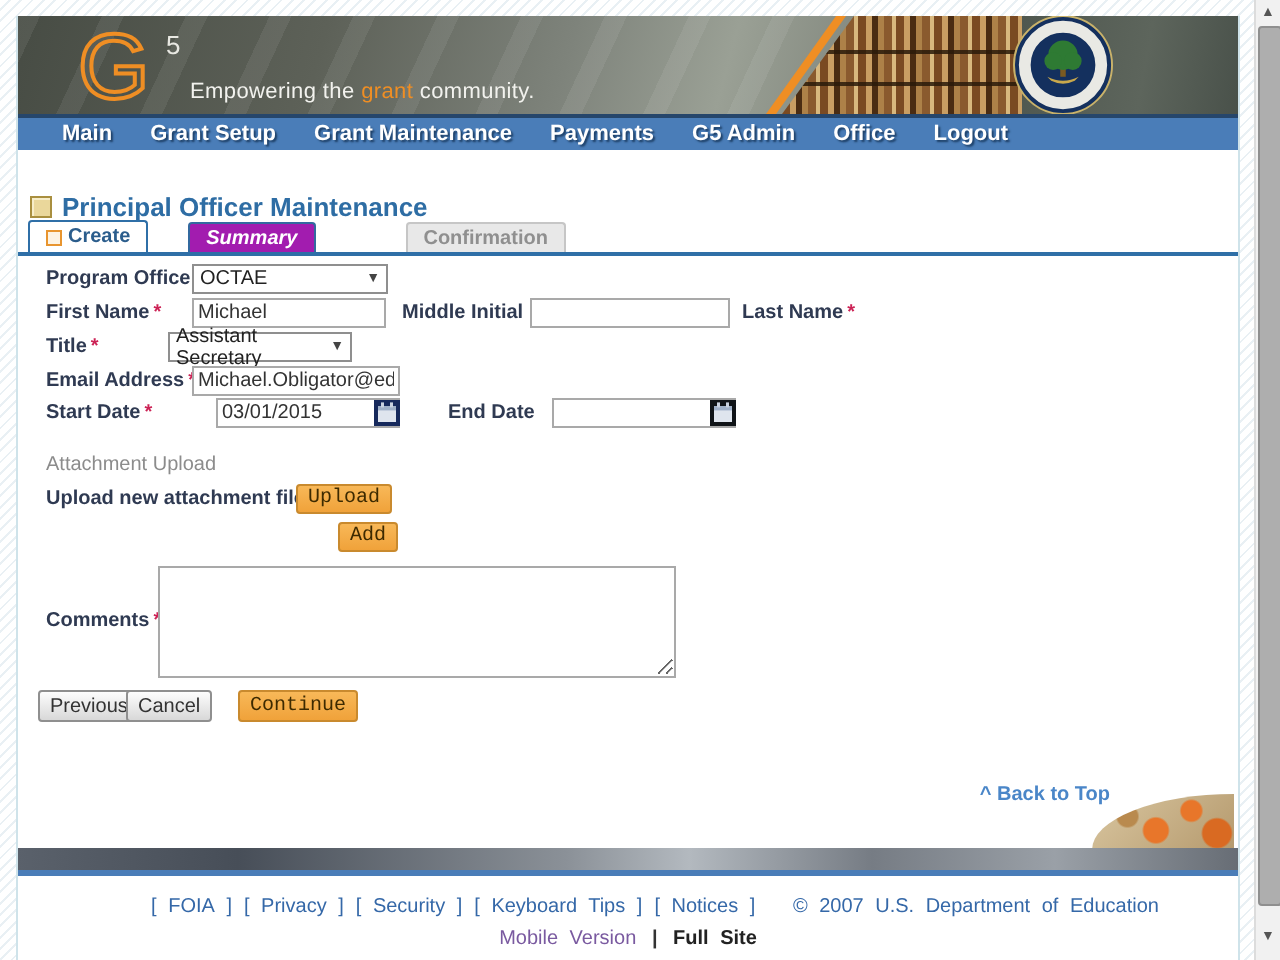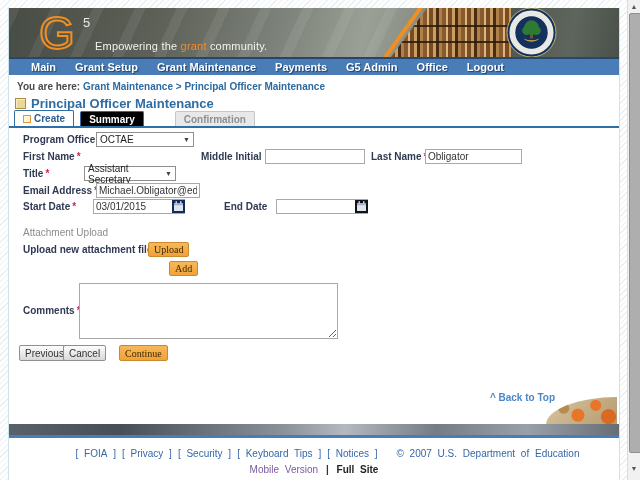--- a/index.html
+++ b/index.html
@@ -61,45 +61,45 @@
   }
   
   .breadcrumb{position:absolute;left:8px;top:73px;font-size:10px;color:#4a4a4a;font-weight:bold;}
   .breadcrumb .crumb{color:#2c6aa0;cursor:pointer;}
   .breadcrumb .sep{color:#2c6aa0;}
   .page-title{position:absolute;left:6px;top:88px;display:flex;align-items:center;gap:5px;}
   .title-icon{width:9px;height:9px;background:#ead79b;border:1px solid #a98f3f;
     box-shadow:inset 1px 1px 0 #f7edc9;}
   .page-title .txt{font-size:13px;font-weight:bold;color:#2e6da4;}
   .tabs{position:absolute;left:0;top:104px;width:100%;height:16px;box-sizing:border-box;
-    border-bottom:2px solid #2f6fa7;padding-left:5px;display:flex;align-items:flex-end;gap:6px;}
+    border-bottom:2px solid #2f6fa7;padding-left:5px;display:flex;align-items:flex-end;gap:20px;}
   .tab{display:inline-flex;align-items:center;gap:3px;height:14px;padding:0 8px;
     font-size:10px;font-weight:bold;border:1px solid #c6c6c6;border-bottom:none;
     border-radius:2px 2px 0 0;cursor:pointer;}
   .tab.active{background:#fff;color:#2b5d8c;border-color:#2f6fa7;height:15px;}
-  .tab.blue{background:#000000;color:#fff;border-color:#33699f;}
+  .tab.blue{background:#a21caf;color:#fff;border-color:#33699f;font-style:italic;}
   .tab.disabled{background:#e8e8e8;color:#8f8f8f;margin-left:25px;}
   .tab-icon{width:6px;height:6px;border:1px solid #e8952f;background:#fdf3e3;display:inline-block;}
   
   .row{position:absolute;height:15px;font-size:10px;}
   .lbl{position:absolute;font-weight:bold;color:#2f3a52;white-space:nowrap;line-height:15px;}
   .req{color:#cc2255;font-weight:bold;margin-left:2px;}
   .tin{position:absolute;height:15px;box-sizing:border-box;border:1px solid #a9a9a9;
     font-family:"Liberation Sans",sans-serif;font-size:10px;color:#333;padding:0 2px;background:#fff;}
   .fselect{position:absolute;height:15px;box-sizing:border-box;border:1px solid #8f8f8f;background:#fff;
     display:flex;align-items:center;justify-content:space-between;padding:0 3px;font-size:10px;color:#222;cursor:pointer;}
   .fselect .arr{font-size:7px;color:#444;}
   .datewrap{position:absolute;height:15px;}
   .datewrap .tin{left:0;top:0;width:92px;}
   .calbtn{position:absolute;left:79px;top:1px;width:13px;height:13px;padding:0;border:0;background:none;cursor:pointer;}
   .graytxt{position:absolute;font-size:10px;color:#8c8c8c;}
   .btn-orange{
     position:absolute;height:15px;font-size:10px;color:#3d2a00;cursor:pointer;
     background:linear-gradient(#f8bا58,#f0a23a);background:linear-gradient(#f8b858,#f0a23a);
-    border:1px solid #c98a2e;border-radius:2px;padding:0 5px;font-family:Liberation Serif, serif;
+    border:1px solid #c98a2e;border-radius:2px;padding:0 5px;font-family:Liberation Mono, monospace;
   }
   .btn-gray{
     position:absolute;height:16px;font-size:10px;color:#333;cursor:pointer;
     background:linear-gradient(#fdfdfd,#d8d8d8);
     border:1px solid #8f8f8f;border-radius:2px;padding:0 5px;font-family:"Liberation Sans",sans-serif;
   }
   .comments-ta{
     position:absolute;left:70px;top:275px;width:259px;height:56px;box-sizing:border-box;
     border:1px solid #a9a9a9;resize:both;font-family:"Liberation Sans",sans-serif;font-size:10px;
   }
@@ -168,26 +168,20 @@
         <span class="nav-item">Main</span>
         <span class="nav-item">Grant Setup</span>
         <span class="nav-item">Grant Maintenance</span>
         <span class="nav-item">Payments</span>
         <span class="nav-item">G5 Admin</span>
         <span class="nav-item">Office</span>
         <span class="nav-item">Logout</span>
       </div>
   </div>
 
-  <div class="breadcrumb">
-    <span>You are here:</span>
-    <span class="crumb">Grant Maintenance</span>
-    <span class="sep">&gt;</span>
-    <span class="crumb">Principal Officer Maintenance</span>
-  </div>
 
   <div class="page-title">
     <span class="title-icon"></span>
     <span class="txt">Principal Officer Maintenance</span>
   </div>
 
   <div class="tabs">
     <span class="tab active">
       <span class="tab-icon"></span>
       <span>Create</span>
@@ -199,42 +193,42 @@
   <div class="row" style="top:124px;left:0;width:100%;">
     <span class="lbl" style="left:14px;"><span>Program Office</span><span class="req">*</span></span>
     <span class="fselect" style="left:87px;width:98px;">
       <span>OCTAE</span>
       <span class="arr">▼</span>
     </span>
   </div>
 
   <div class="row" style="top:141px;left:0;width:100%;">
     <span class="lbl" style="left:14px;"><span>First Name</span><span class="req">*</span></span>
+    <input class="tin" style="left: 87px; width: 97px;" value="Michael">
     <span class="lbl" style="left:192px;">Middle Initial</span>
     <input class="tin" style="left: 256px; width: 100px;" value="">
     <span class="lbl" style="left:362px;"><span>Last Name</span><span class="req">*</span></span>
-    <input class="tin" style="left: 416px; width: 97px;" value="Obligator">
   </div>
 
   <div class="row" style="top:158px;left:0;width:100%;">
     <span class="lbl" style="left:14px;"><span>Title</span><span class="req">*</span></span>
     <span class="fselect" style="left:75px;width:92px;">
       <span>Assistant Secretary</span>
       <span class="arr">▼</span>
     </span>
   </div>
 
   <div class="row" style="top:175px;left:0;width:100%;">
     <span class="lbl" style="left:14px;"><span>Email Address</span><span class="req">*</span></span>
     <input class="tin" style="left: 87px; width: 104px;" value="Michael.Obligator@ed.gov">
   </div>
 
   <div class="row" style="top:191px;left:0;width:100%;">
     <span class="lbl" style="left:14px;"><span>Start Date</span><span class="req">*</span></span>
-    <span class="datewrap" style="left:84px;width:94px;">
+    <span class="datewrap" style="left:99px;width:94px;">
       <input class="tin" value="03/01/2015" style="">
       <button class="calbtn">
         <svg width="13" height="13" viewBox="0 0 13 13">
           <rect x="0" y="0" width="13" height="13" fill="#16295c"></rect>
           <rect x="2" y="3" width="9" height="8" fill="#dfe5ee"></rect>
           <rect x="2" y="3" width="9" height="2.2" fill="#9fb0c8"></rect>
           <rect x="3.5" y="1.2" width="1.5" height="2.5" fill="#c9d2e0"></rect>
           <rect x="8" y="1.2" width="1.5" height="2.5" fill="#c9d2e0"></rect>
         </svg>
       </button>

